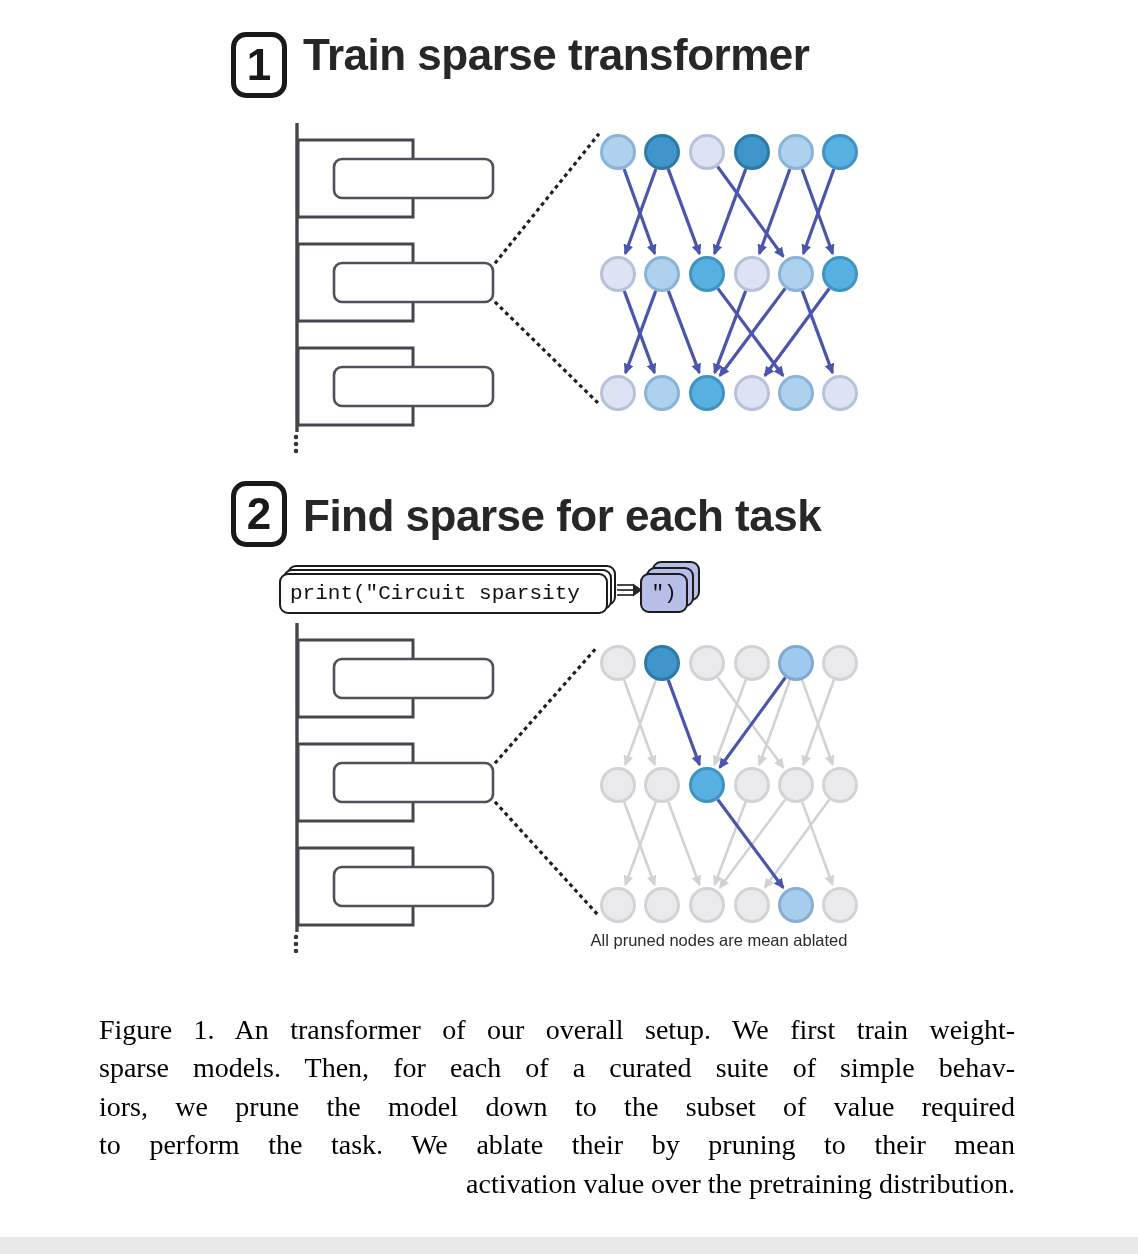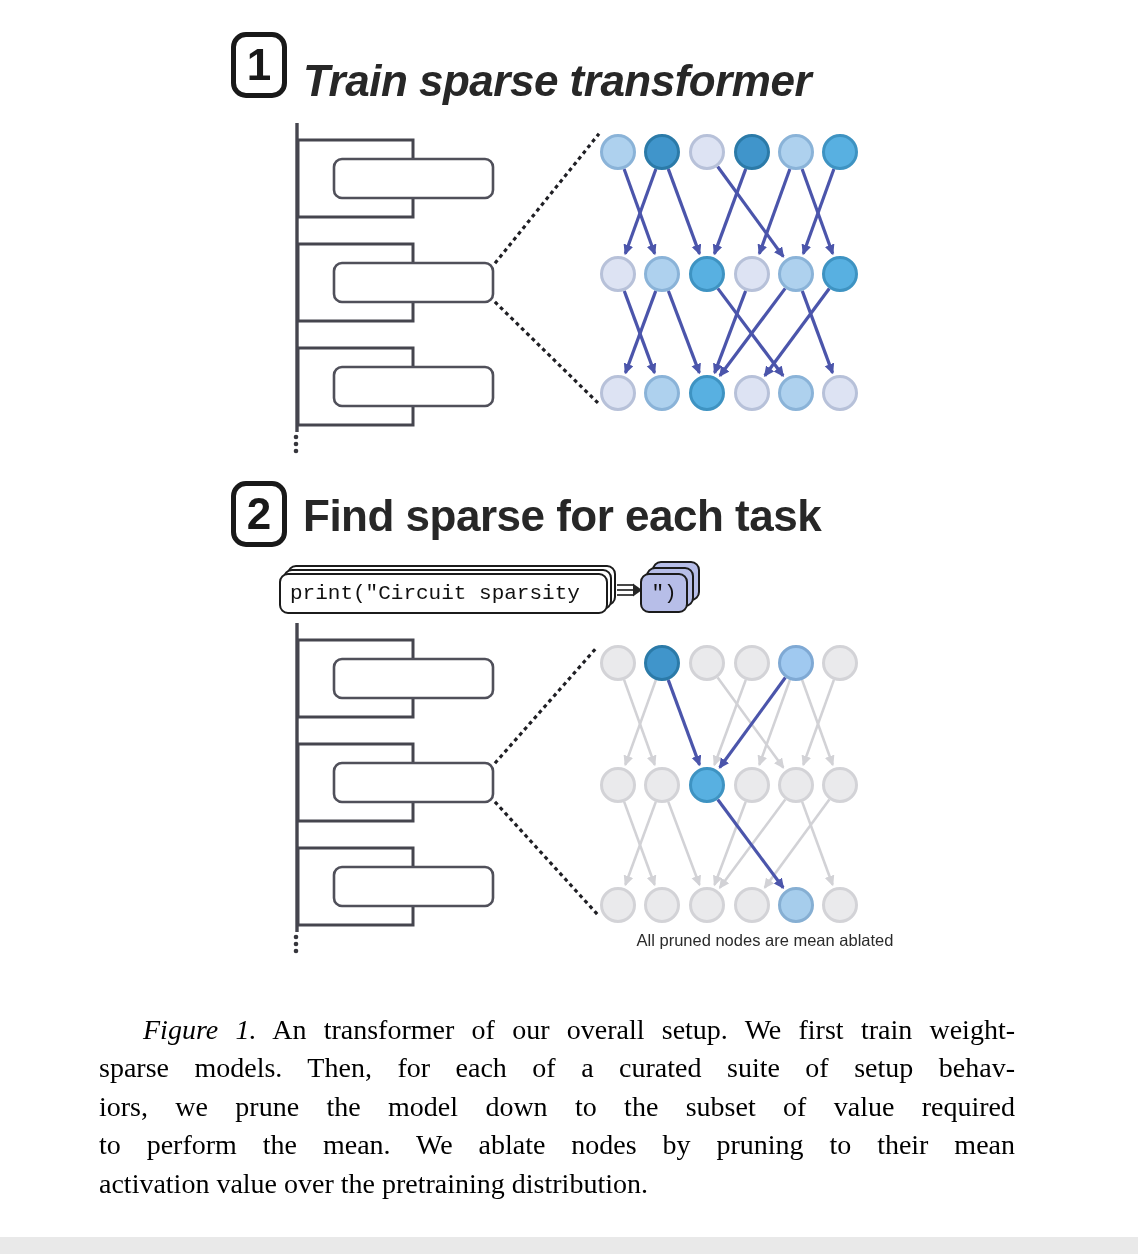--- a/index.html
+++ b/index.html
@@ -20,28 +20,28 @@
               border:2px solid #1b1b1b;border-radius:9px;
               font:21px "Liberation Mono",monospace;color:#101010;
               padding:7px 0 0 9px;white-space:pre;}
   .mini-layer{position:absolute;box-sizing:border-box;background:#b7bee8;
               border:2.4px solid #1b1b1b;border-radius:9px;}
   .mini-front{position:absolute;box-sizing:border-box;background:#b7bee8;
               border:2.4px solid #1b1b1b;border-radius:9px;
               display:flex;align-items:center;justify-content:center;
               font:21px "Liberation Mono",monospace;color:#101010;}
 
-  .note{position:absolute;left:590px;top:931px;width:350px;text-align:center;
+  .note{position:absolute;left:544px;top:931px;width:350px;text-align:center;
         font:16.5px "Liberation Sans",sans-serif;color:#2b2b2b;}
 
   .caption{position:absolute;left:99px;top:1011px;width:916px;
            font-family:"Liberation Serif",serif;font-size:28px;color:#000;}
   .cap-line{line-height:38.4px;text-align:justify;text-align-last:justify;}
-  .cap-line.last{text-align:left;text-align-last:auto;}
-  .ital{font-style:italic;margin-left:44px;}
+  .cap-line.last{text-align:right;text-align-last:auto;}
+  .ital{}
 
   .bottom-bar{position:absolute;left:0;top:1237px;width:1138px;height:17px;background:#e9e9e9;}
 </style>
 </head>
 <body>
 
 <div class="page">
 
   <svg id="fig-svg" width="1138" height="1254" viewBox="0 0 1138 1254">
       <defs>
@@ -145,37 +145,37 @@
       <circle cx="752" cy="905" r="16.5" fill="#eaeaec" stroke="#d3d3d7" stroke-width="3"></circle>
       <circle cx="796" cy="905" r="16.5" fill="#a6cdec" stroke="#86afd3" stroke-width="3"></circle>
       <circle cx="840" cy="905" r="16.5" fill="#eaeaec" stroke="#d3d3d7" stroke-width="3"></circle>
       <line x1="617" y1="585" x2="634" y2="585" stroke="#262626" stroke-width="1.7"></line>
       <line x1="617" y1="590" x2="634" y2="590" stroke="#262626" stroke-width="1.7"></line>
       <line x1="617" y1="595" x2="634" y2="595" stroke="#262626" stroke-width="1.7"></line>
       <polygon points="633,583.5 642,590 633,596.5" fill="#262626"></polygon>
     </svg>
 
   <div class="badge" style="left:231px;top:32px;">1</div>
-  <div class="sec-title" style="left:303px;top:56px;font-style:italic;">Train sparse transformer</div>
+  <div class="sec-title" style="left:303px;top:30px;">Train sparse transformer</div>
 
   <div class="badge" style="left:231px;top:481px;">2</div>
   <div class="sec-title" style="left:303px;top:491px;">Find sparse for each task</div>
 
   <div class="code-layer" style="left:287px;top:565px;width:329px;height:41px;"></div>
   <div class="code-layer" style="left:283px;top:569px;width:329px;height:41px;"></div>
   <div class="code-front" style="left:279px;top:573px;width:329px;height:41px;">print("Circuit sparsity</div>
 
   <div class="mini-layer" style="left:652px;top:561px;width:48px;height:40px;"></div>
   <div class="mini-layer" style="left:646px;top:567px;width:48px;height:40px;"></div>
   <div class="mini-front" style="left:640px;top:573px;width:48px;height:40px;">")</div>
 
   <div class="note">All pruned nodes are mean ablated</div>
 
   <div class="caption">
     <div class="cap-line"><span class="ital">Figure 1.</span><span> An transformer of our overall setup. We first train weight-</span></div>
-    <div class="cap-line">sparse models. Then, for each of a curated suite of setup behav-</div>
+    <div class="cap-line">sparse models. Then, for each of a curated suite of simple behav-</div>
     <div class="cap-line">iors, we prune the model down to the subset of value required</div>
-    <div class="cap-line">to perform the mean.  We ablate nodes by pruning to their mean</div>
+    <div class="cap-line">to perform the task.  We ablate their by pruning to their mean</div>
     <div class="cap-line last">activation value over the pretraining distribution.</div>
   </div>
 
   <div class="bottom-bar"></div>
 </div>
 
 </body></html>

